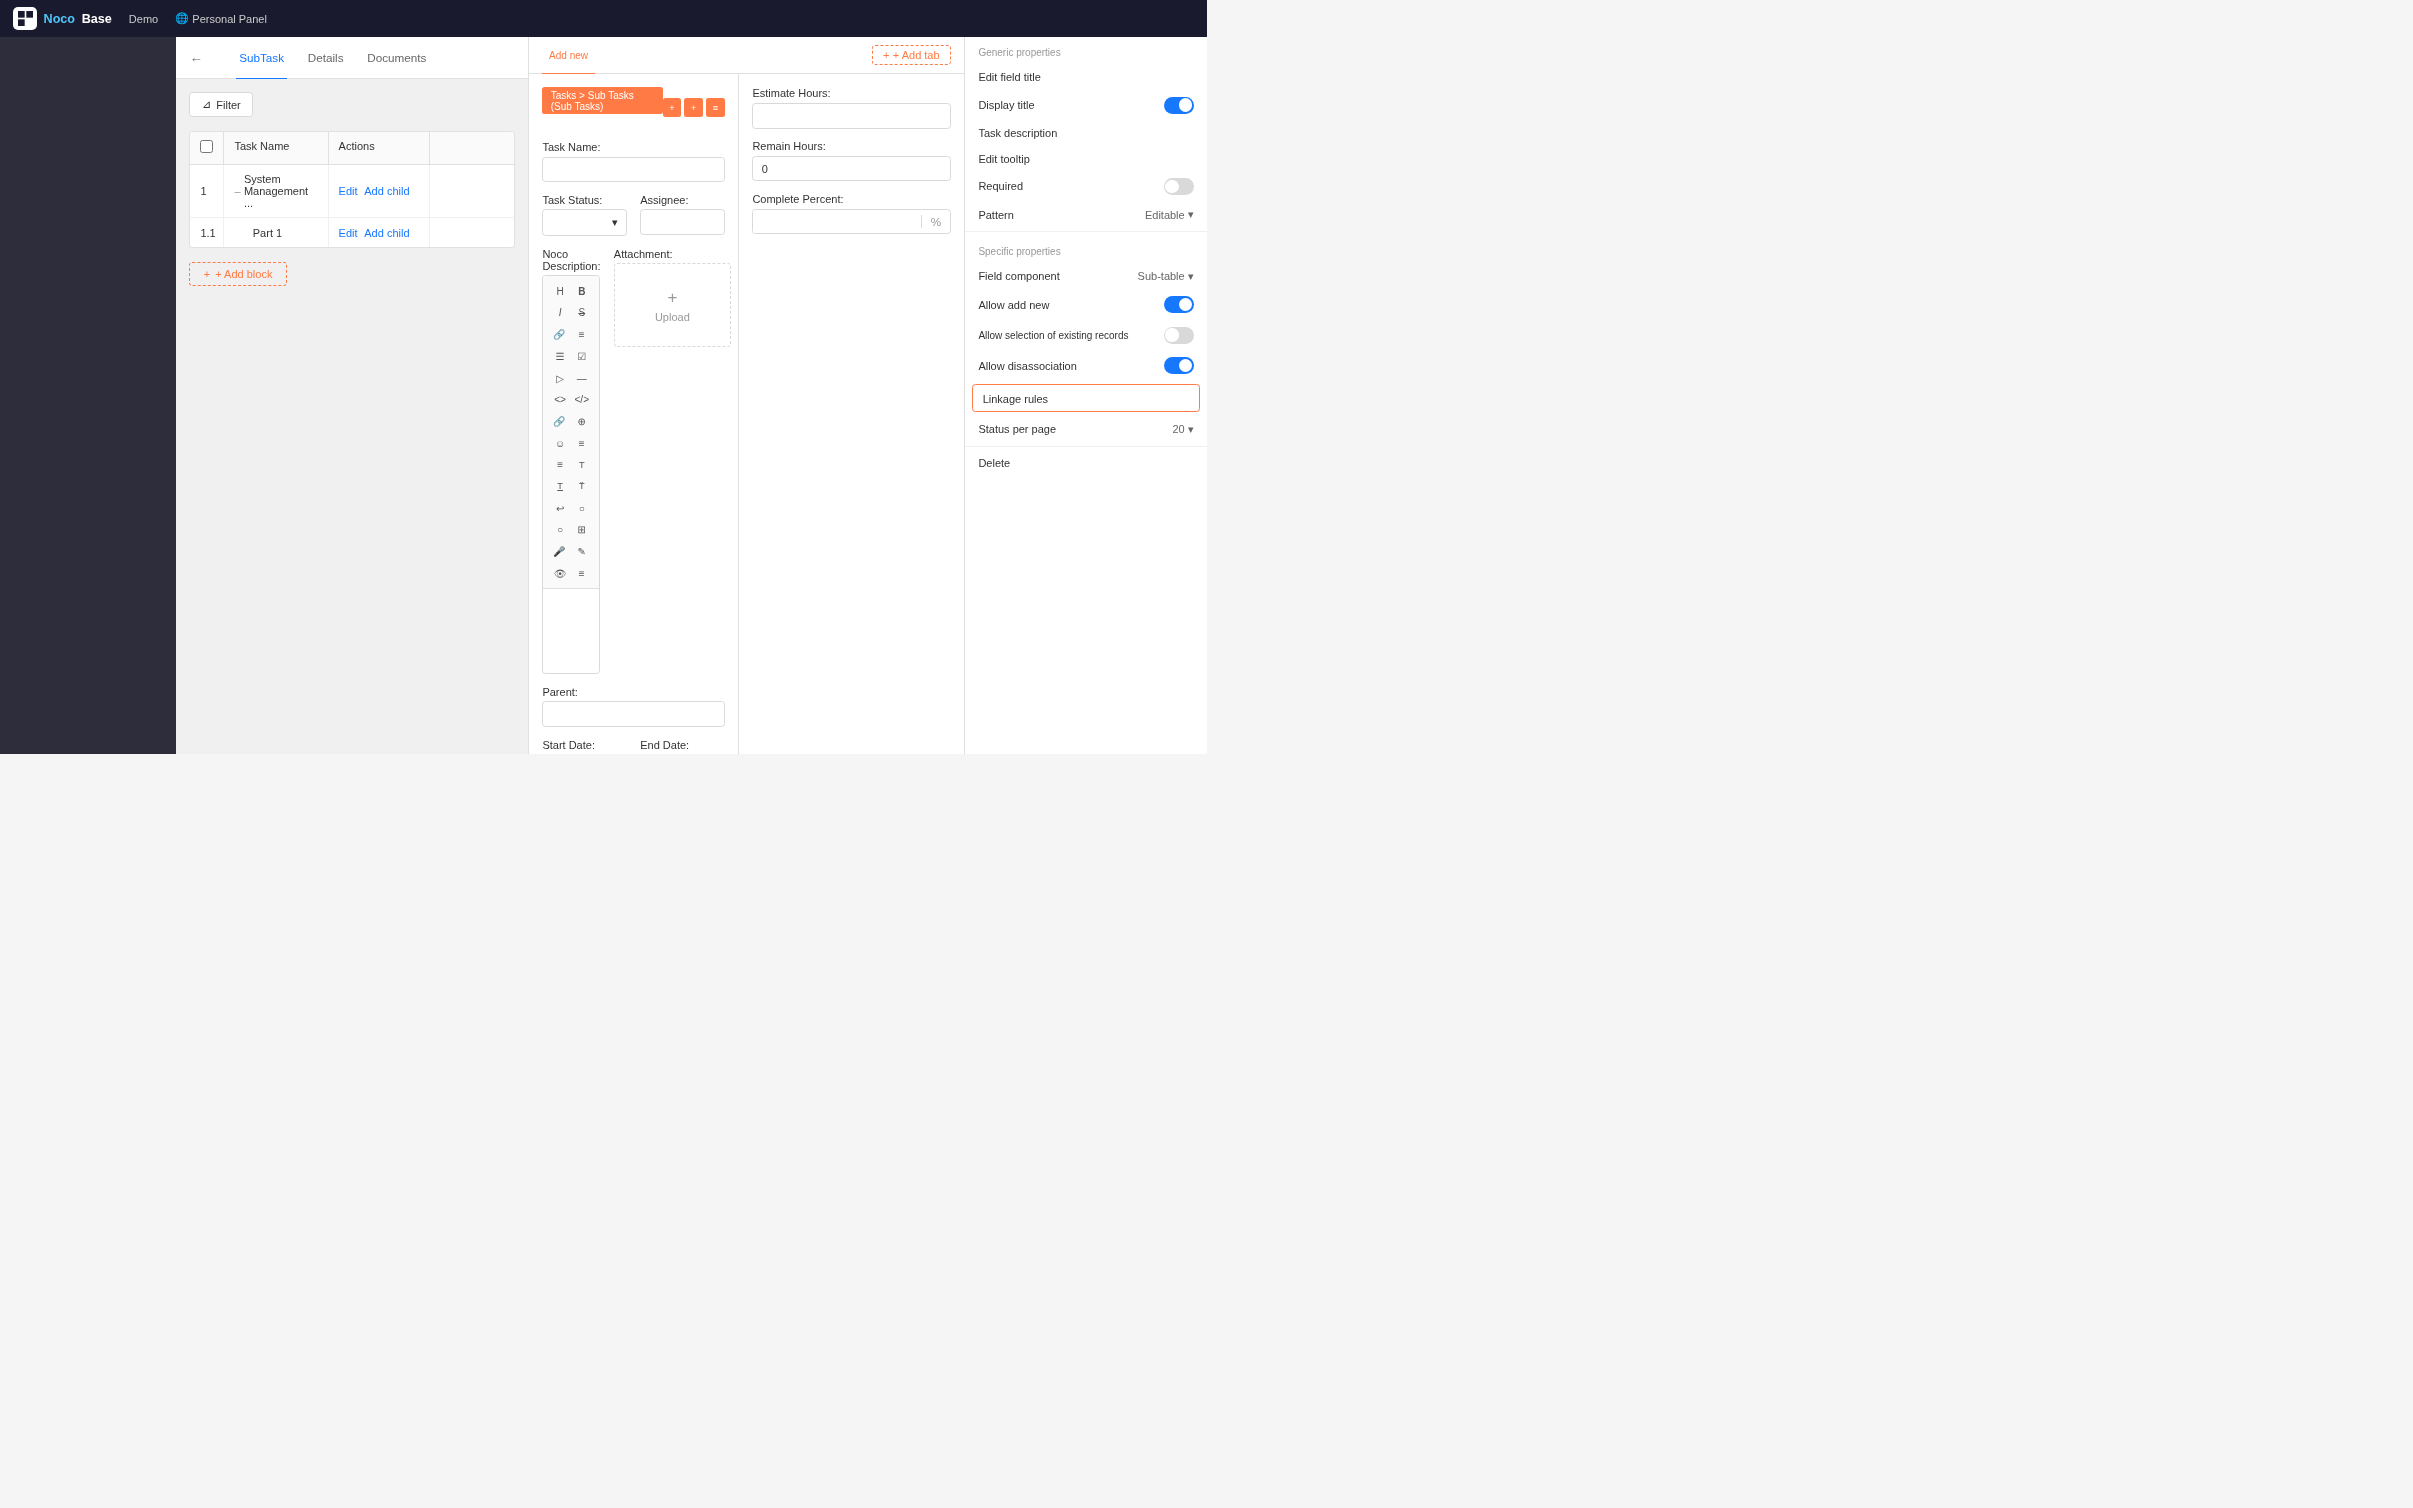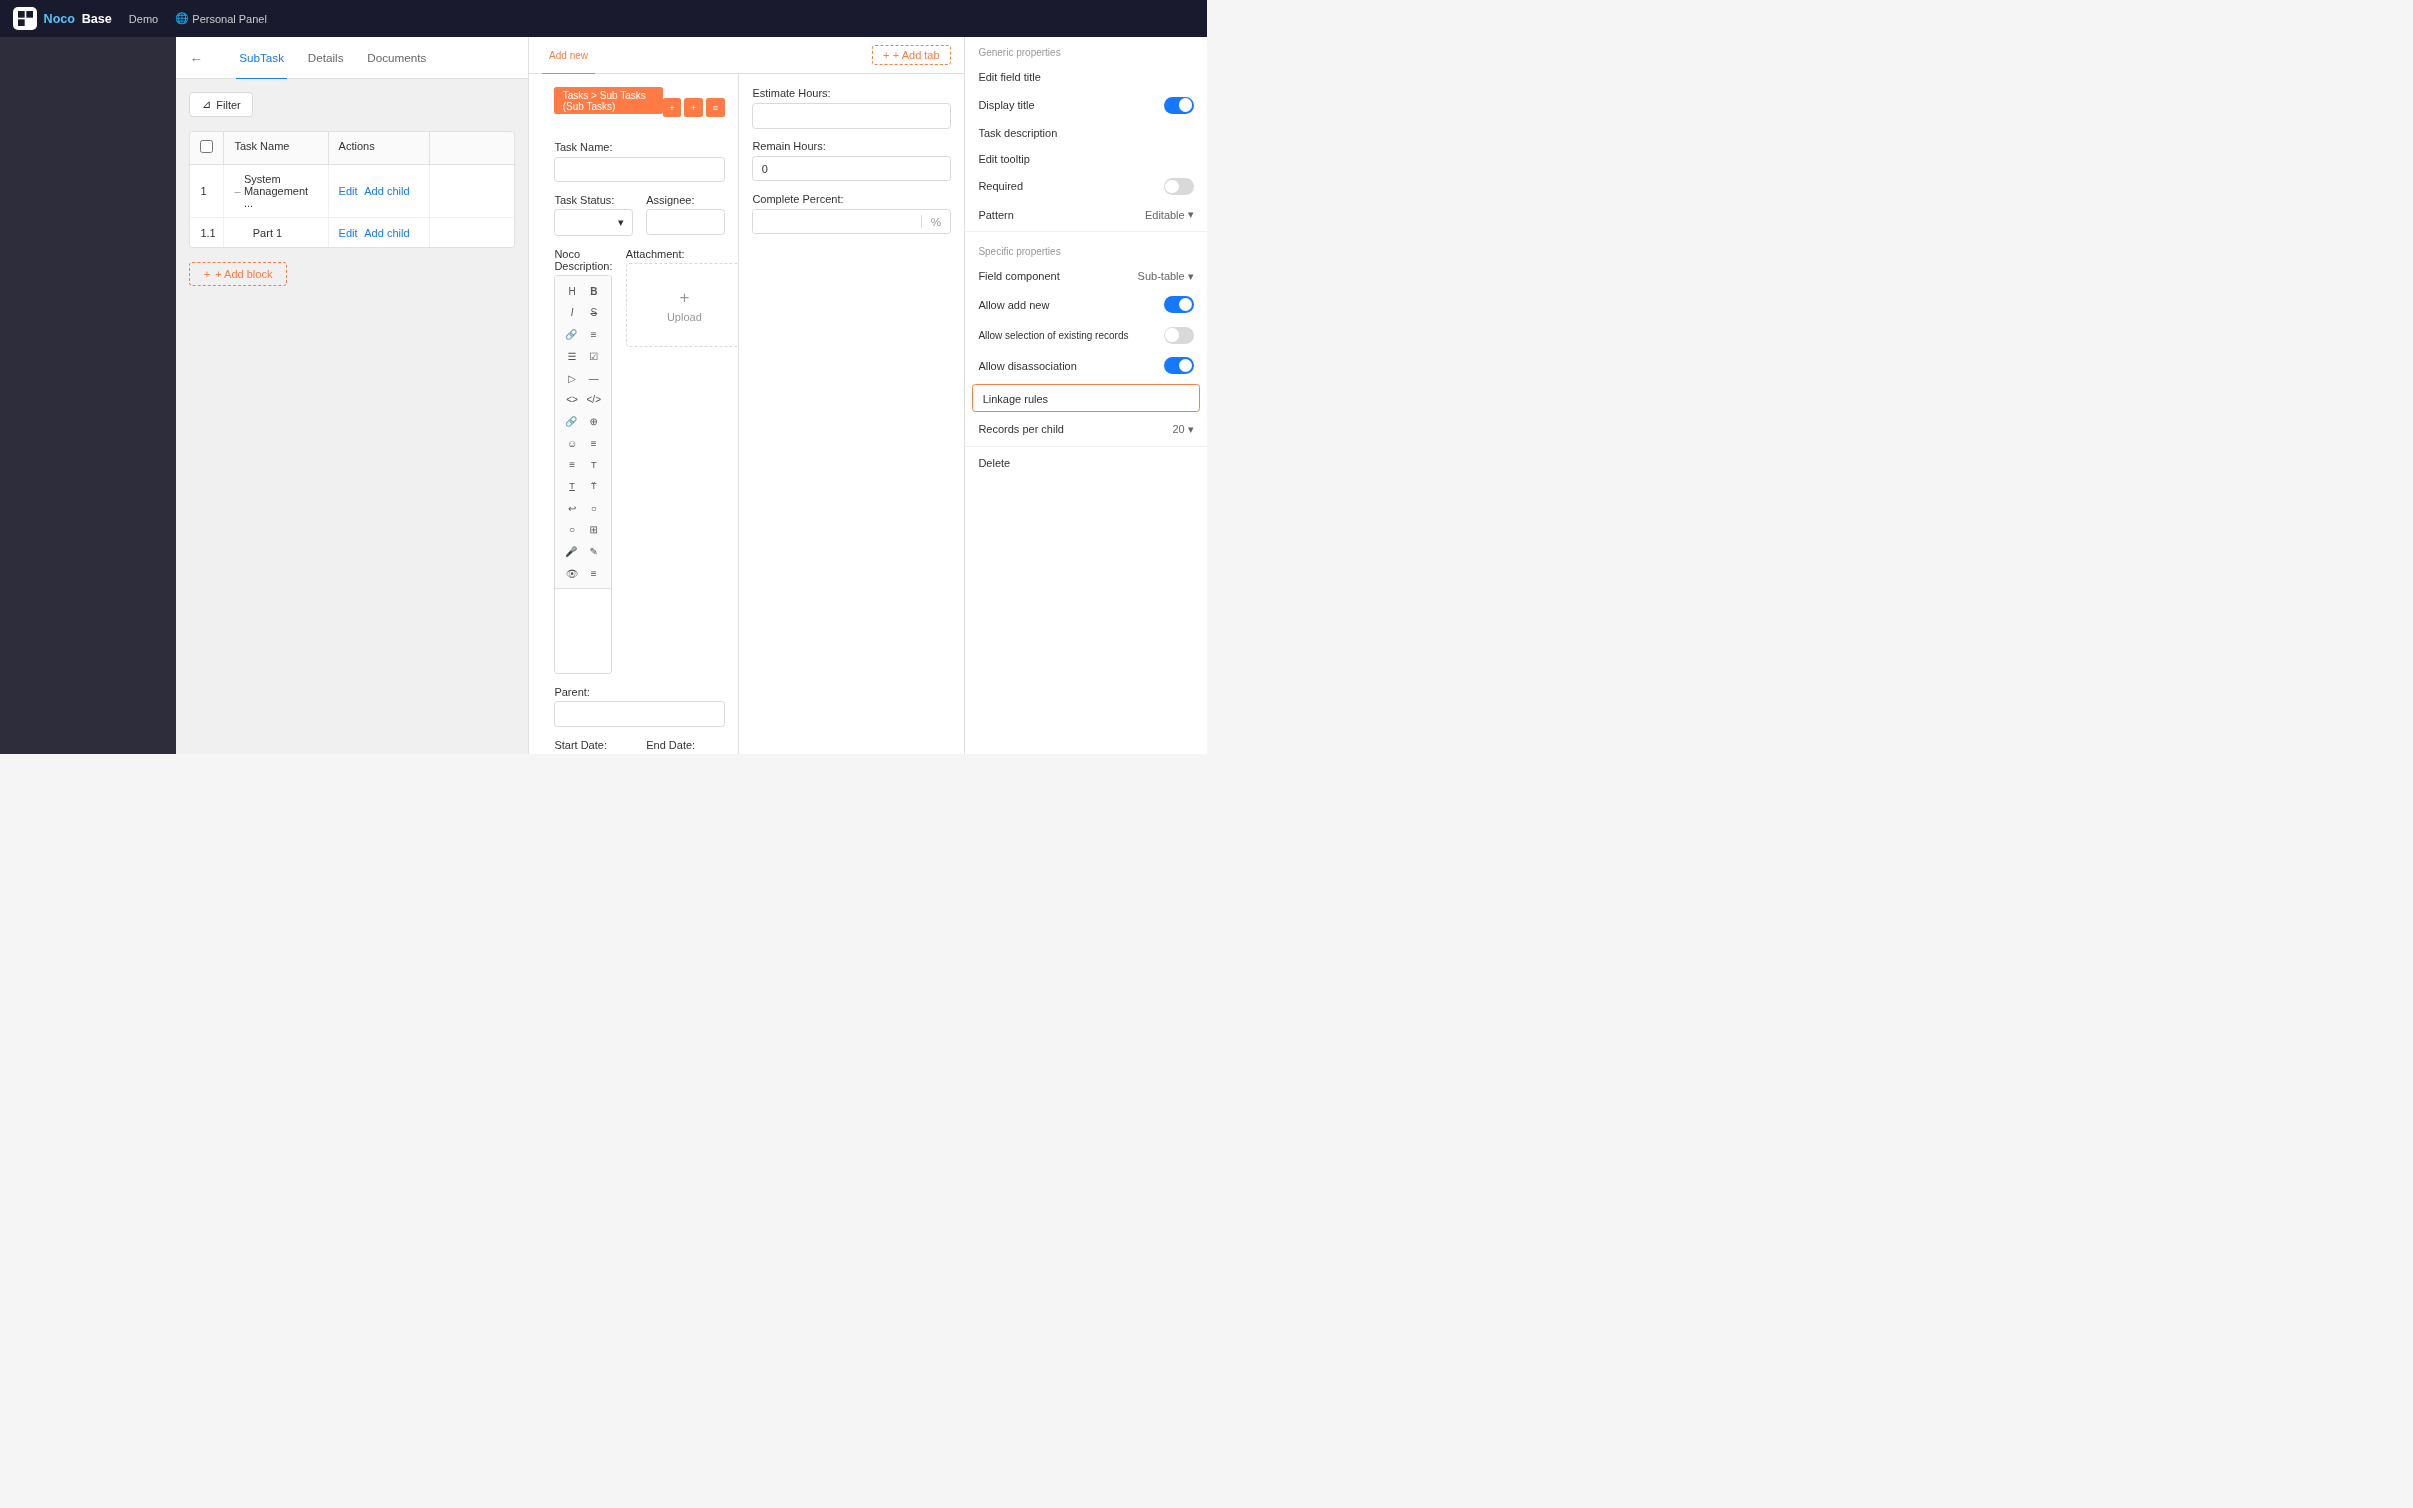--- a/index.html
+++ b/index.html
@@ -75,21 +75,21 @@
     .toggle::after { content: ''; position: absolute; width: 13.4px; height: 13.4px; background: #fff; border-radius: 50%; top: 1.7px; left: 1.7px; transition: left 0.2s; }
     .toggle.on::after { left: 15px; }
     .right-form-field { margin-bottom: 11.7px; }
     .right-field-label { font-size: 11px; font-weight: 500; color: #333; margin-bottom: 3.4px; }
     .right-field-input { width: 100%; border: 0.8px solid #d9d9d9; border-radius: 3.4px; padding: 5.9px 8.4px; font-size: 11px; color: #333; outline: none; background: #fff; }
     .percent-input-wrap { display: flex; align-items: center; border: 0.8px solid #d9d9d9; border-radius: 3.4px; overflow: hidden; }
     .percent-input-wrap input { border: none; outline: none; flex: 1; padding: 5.9px 8.4px; font-size: 11px; }
     .percent-suffix { padding: 0 8.4px; color: #999; border-left: 0.8px solid #d9d9d9; height: 100%; display: flex; align-items: center; }
 
     
-    .panel-body { display: flex; flex: 1; overflow: hidden; padding-left: 12px; }
+    .panel-body { display: flex; flex: 1; overflow: hidden; }
     .form-main { flex: 1; overflow-y: auto; padding: 13.4px; position: relative; }
     .form-icon-btn { width: 18.4px; height: 18.4px; display: flex; align-items: center; justify-content: center; background: #ff7a45; color: #fff; border: none; border-radius: 2.5px; cursor: pointer; font-size: 9.2px; }
   </style>
 </head>
 <body>
 
 <div class="top-nav">
   <div class="logo">
     <div class="logo-icon">
       <svg width="15" height="15" viewBox="0 0 18 18">
@@ -357,21 +357,21 @@
     <div class="props-item">
       <span class="props-item-label">Allow disassociation</span>
       <div class="toggle on"></div>
     </div>
 
     <div style="margin:3.4px 6.7px; border:0.8px solid #ff7a45; border-radius:3.4px; padding:6.7px 10px; cursor:pointer; background:#fff;">
       <span class="props-item-label">Linkage rules</span>
     </div>
 
     <div class="props-item">
-      <span class="props-item-label">Records per child</span>
+      <span class="props-item-label">Status per page</span>
       <span class="props-item-value">
         <span>20</span>
         <span>▾</span>
       </span>
     </div>
 
     <div class="props-divider"></div>
 
     <div class="props-item">
       <span class="props-item-label">Delete</span>

